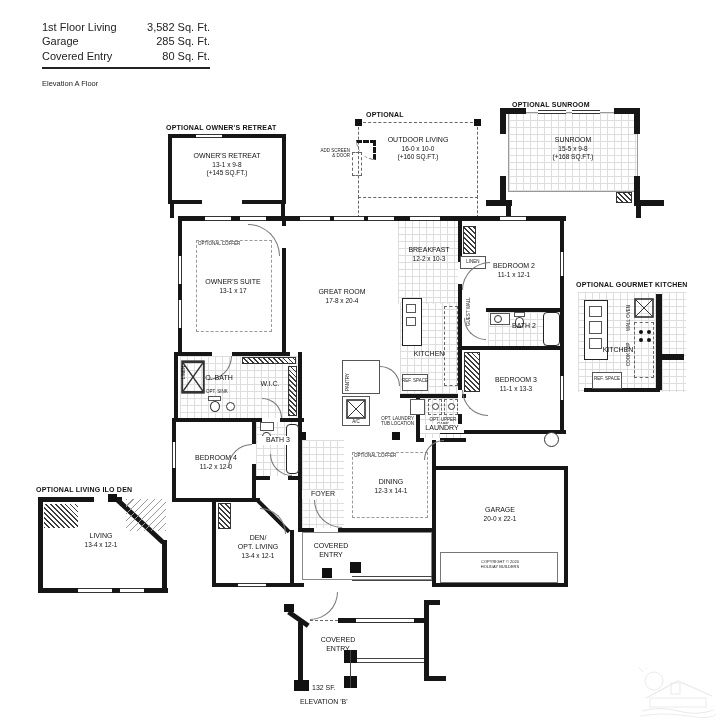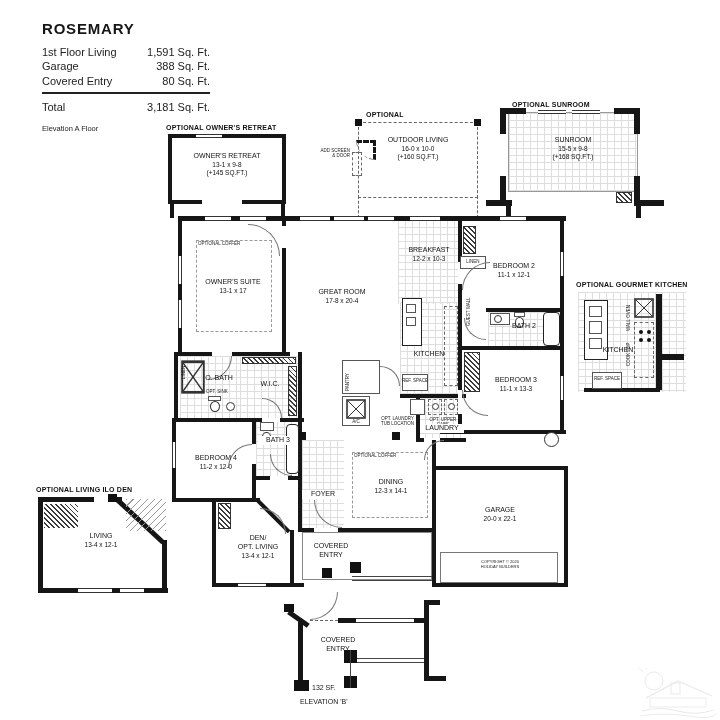--- a/index.html
+++ b/index.html
@@ -45,38 +45,33 @@
   .tb-row { display:flex; justify-content:space-between; font-size:11px; line-height:1.3; color:#222; }
   .tb-rule { height:2px; background:#222; margin:4px 0 6px 0; }
   .tb-note { font-size:7.5px; margin-top:10px; color:#222; }
 </style>
 </head>
 <body>
 
 <div class="canvas">
 
   <div class="tb">
-    <h1>ROSEMARY</h1>
     <div class="tb-row">
       <span>1st Floor Living</span>
-      <span>1,591 Sq. Ft.</span>
+      <span>3,582 Sq. Ft.</span>
     </div>
     <div class="tb-row">
       <span>Garage</span>
-      <span>388 Sq. Ft.</span>
+      <span>285 Sq. Ft.</span>
     </div>
     <div class="tb-row">
       <span>Covered Entry</span>
       <span>80 Sq. Ft.</span>
     </div>
     <div class="tb-rule"></div>
-    <div class="tb-row">
-      <span>Total</span>
-      <span>3,181 Sq. Ft.</span>
-    </div>
     <div class="tb-note">Elevation A Floor</div>
   </div>
 
   <div class="heading" style="left:166px; top:124px;">OPTIONAL OWNER'S RETREAT</div>
   <div class="room" style="left:168px; top:134px; width:118px; height:70px;"></div>
   <div class="win-h" style="left:196px; top:134px; width:26px; height:4px;"></div>
   <div class="gap" style="left:202px; top:199px; width:40px; height:6px;"></div>
   <div class="wall" style="left:170px; top:204px; width:4px; height:14px;"></div>
   <div class="wall" style="left:281px; top:204px; width:4px; height:14px;"></div>
   <div class="label" style="left:170px; top:152px; width:114px;">

